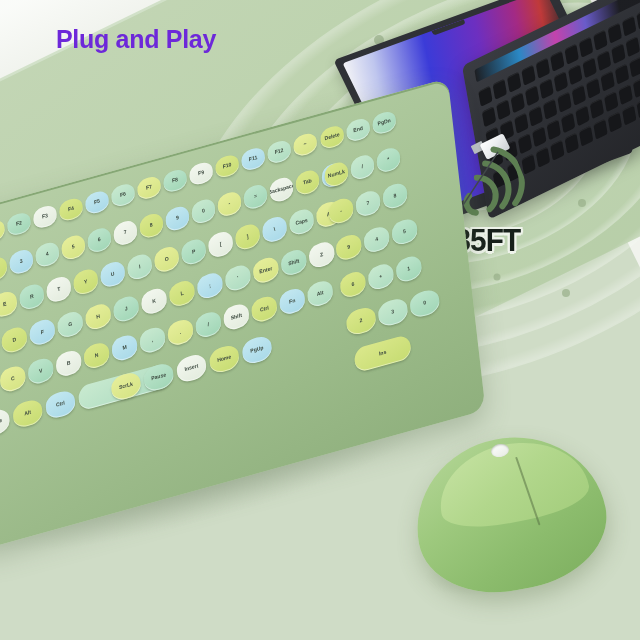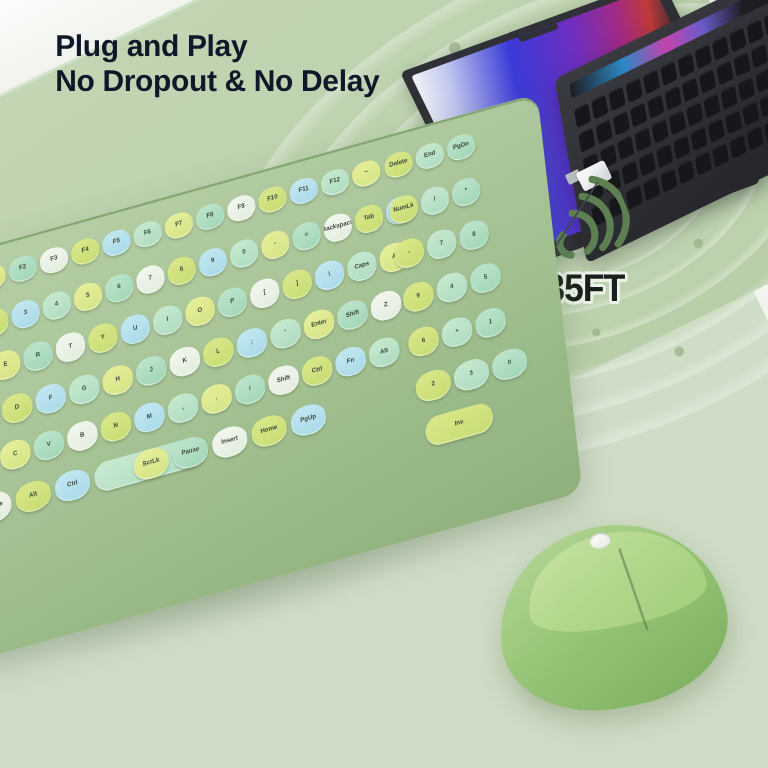--- a/index.html
+++ b/index.html
@@ -50,22 +50,22 @@
     background:rgba(205,222,196,.55);
     box-shadow:0 0 0 1px rgba(255,255,255,.35) inset;
   }
   .dot{
     position:absolute;border-radius:50%;background:#9bb28c;opacity:.75;
     transform:translate(-50%,-50%);
   }
 
   
   .headline{
-    position:absolute;left:46px;top:25px;width:330px;
-    color:#0f172a;font-weight:bold;font-size:25px;line-height:1.16;
+    position:absolute;left:56px;top:25px;width:330px;
+    color:#6d28d9;font-weight:bold;font-size:25px;line-height:1.16;
     letter-spacing:-.3px;
   }
   .headline .l2{display:block;white-space:nowrap;}
   .subcopy{
     position:absolute;left:42px;top:86px;width:320px;
     color:#4e5a50;font-size:12.6px;line-height:1.32;
   }
   .subcopy span{display:block;white-space:nowrap;}
 
   
@@ -225,21 +225,20 @@
       <div class="dot" style="left: 566px; top: 293px; width: 8px; height: 8px;"></div>
       <div class="dot" style="left: 459px; top: 291px; width: 6px; height: 6px;"></div>
       <div class="dot" style="left: 308px; top: 236px; width: 8px; height: 8px;"></div>
       <div class="dot" style="left: 497px; top: 277px; width: 7px; height: 7px;"></div>
       <div class="dot" style="left: 594px; top: 120px; width: 6px; height: 6px;"></div>
       <div class="dot" style="left: 349px; top: 168px; width: 6px; height: 6px;"></div>
     </div>
 
   <div class="headline">
     <span class="l1">Plug and Play</span>
-    <span class="l2">No Dropout &amp; No Delay</span>
   </div>
 
   <div class="laptop">
     <div class="lid">
       <div class="screen">
           <div class="notch"></div>
         </div>
     </div>
     <div class="base">
       <div class="touchbar"></div>

